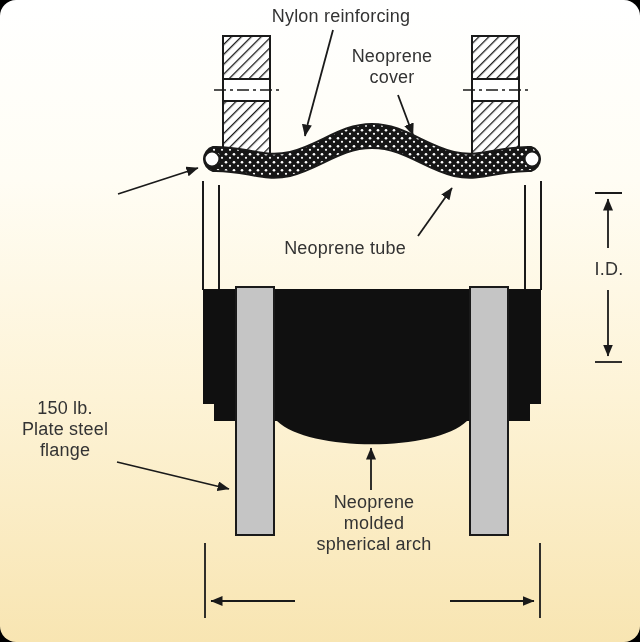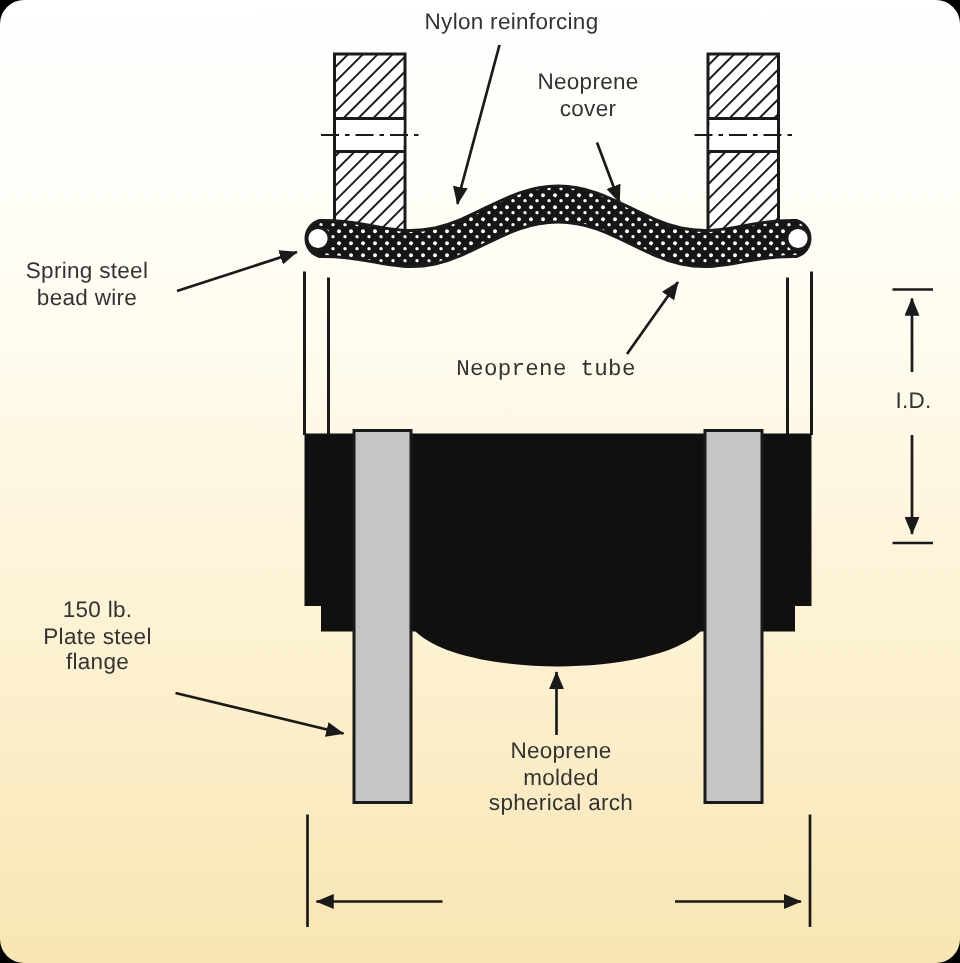--- a/index.html
+++ b/index.html
@@ -9,21 +9,21 @@
     border-radius:16px;
     overflow:hidden;
     background:linear-gradient(180deg,#ffffff 0%,#fffdf4 28%,#fdf3d6 62%,#f8e5b2 100%);
     font-family:"Liberation Sans", sans-serif;
   }
   .diagram-svg { position:absolute; left:0; top:0; width:640px; height:642px; }
   .label {
     position:absolute;
     transform:translateX(-50%);
     color:#333333;
-    font-size:15px;
+    font-size:18px;
     line-height:1.18;
     font-weight:500;
     white-space:pre-line;
     text-align:center;
     letter-spacing:0.2px;
   }
 </style>
 </head>
 <body>
 
@@ -110,23 +110,21 @@
       <line x1="118" y1="194" x2="198" y2="168" marker-end="url(#arrow)"></line>
       <line x1="418" y1="236" x2="452" y2="188" marker-end="url(#arrow)"></line>
       <line x1="117" y1="462" x2="229" y2="489" marker-end="url(#arrow)"></line>
       <line x1="371" y1="490" x2="371" y2="448" marker-end="url(#arrow)"></line>
     </g>
   </svg>
 
   <div class="label" style="left:341px; top:6px;">Nylon reinforcing</div>
   <div class="label" style="left:392px; top:46px;">Neoprene
 cover</div>
-  <div class="label" style="left:58px;  top:172px;">Spring steel
-bead wire</div>
-  <div class="label" style="left:364px; top:238px;font-family:Liberation Mono, monospace;">Neoprene tube</div>
+  <div class="label" style="left:345px; top:238px;">Neoprene tube</div>
   <div class="label" style="left:609px; top:259px;">I.D.</div>
   <div class="label" style="left:65px;  top:398px;">150 lb.
 Plate steel
 flange</div>
   <div class="label" style="left:374px; top:492px;">Neoprene
 molded
 spherical arch</div>
 
 </div>
 

